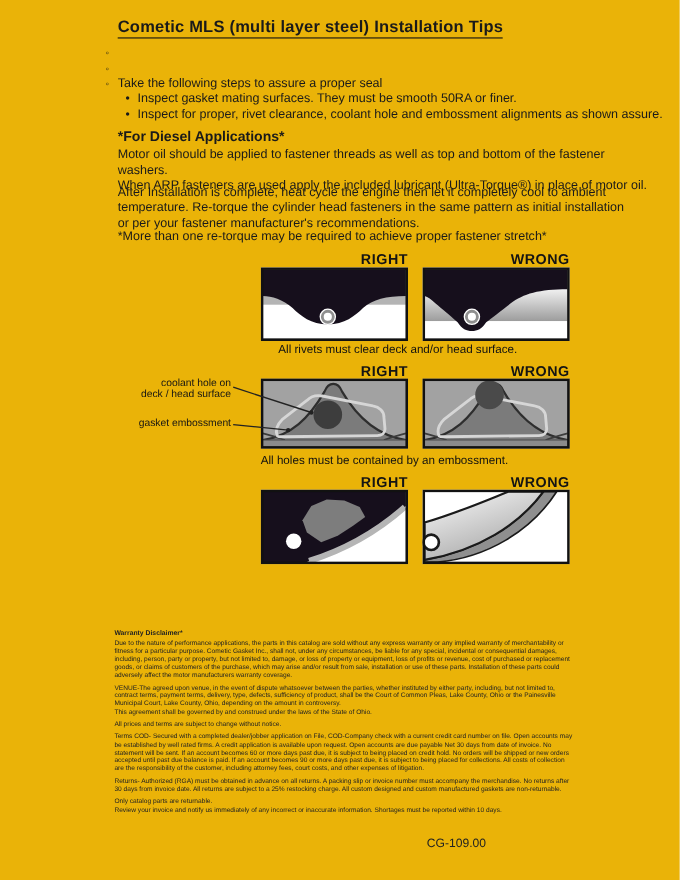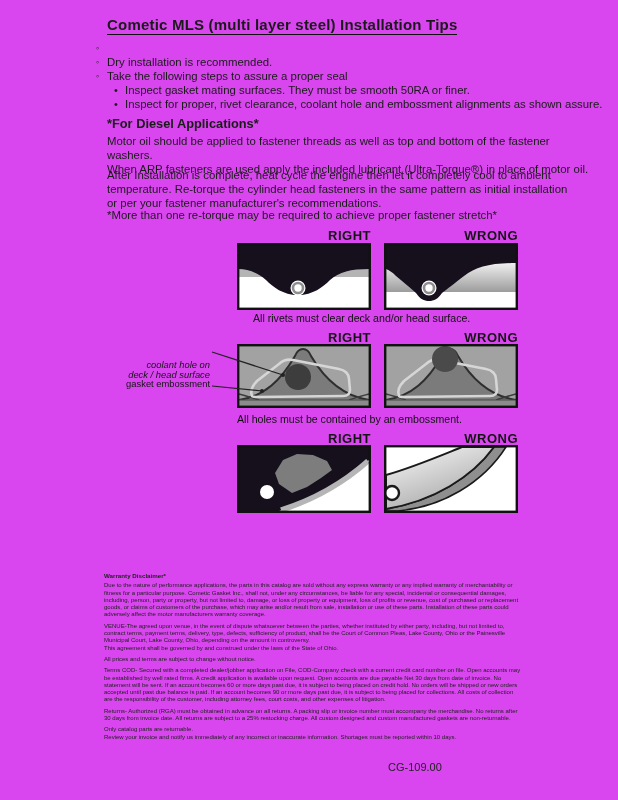--- a/index.html
+++ b/index.html
@@ -1,18 +1,18 @@
 <!DOCTYPE html>
 <html><head>
 <meta charset="utf-8">
 <style>
   * { box-sizing: border-box; margin: 0; padding: 0; }
   html,body { background:#ffffff; }
   body { font-family: "Liberation Sans", sans-serif; color:#1a1a1a; }
-  .page { position:relative; width:618px; height:800px; background:#d946ef; overflow:hidden; }
+  .page { position:relative; width:618px; height:800px; background:#eab308; overflow:hidden; }
   .abs { position:absolute; }
   .pre { white-space:pre-line; }
 
   .title { top:16px; left:107px; font-size:15px; font-weight:bold; letter-spacing:.2px; }
   .title span { display:inline-block; border-bottom:1.8px solid #111; padding-bottom:1px; }
 
   .bullets { top:41px; left:96px; font-size:11.4px; line-height:14px; }
   .bullet-row { display:flex; }
   .bullet-marker { width:11px; font-size:9px; line-height:14px; color:#1a1a1a; }
   .sub { padding-left:18px; }
@@ -43,21 +43,20 @@
   <div class="abs title">
     <span>Cometic MLS (multi layer steel) Installation Tips</span>
   </div>
 
   <div class="abs bullets">
     <div class="bullet-row">
       <span class="bullet-marker">◦</span>
     </div>
     <div class="bullet-row">
       <span class="bullet-marker">◦</span>
-      <span class="pre">Dry installation is recommended.</span>
     </div>
     <div class="bullet-row">
       <span class="bullet-marker">◦</span>
       <span class="pre">Take the following steps to assure a proper seal</span>
     </div>
     <div class="bullet-row sub">
       <span class="bullet-marker">•</span>
       <span class="pre">Inspect gasket mating surfaces.  They must be smooth 50RA or finer.</span>
     </div>
     <div class="bullet-row sub">
@@ -100,21 +99,21 @@
     <circle cx="45" cy="45" r="7.5" fill="#ffffff"></circle>
     <circle cx="45" cy="45" r="5" fill="none" stroke="#8f8f8f" stroke-width="2.6"></circle>
     <rect x="1.2" y="1.2" width="131.6" height="64.6" fill="none" stroke="#111111" stroke-width="2.4"></rect>
   </svg>
 
   <div class="abs caption" style="top:313px;margin-left:16px;">All rivets must clear deck and/or head surface.</div>
 
   <div class="abs rw-row" style="top:330px; left:237px;">RIGHT</div>
   <div class="abs rw-row" style="top:330px; left:384px;">WRONG</div>
 
-  <div class="abs fig2-label pre" style="top:360px;font-style:italic;">coolant hole on
+  <div class="abs fig2-label pre" style="top:343px;">coolant hole on
 deck / head surface</div>
   <div class="abs fig2-label" style="top:379px;">gasket embossment</div>
 
   <svg class="panel" style="top:344px; left:237px;" width="134" height="64" viewBox="0 0 134 64">
     <rect x="0" y="0" width="134" height="64" fill="#a2a2a2"></rect>
     <path d="M2,56 C28,52 44,36 58,12 C60,7 63,5 66,5 C69,5 72,7 74,12 C88,36 106,52 132,56 L132,62 L2,62 Z" fill="#7b7b7b" stroke="#2e2e2e" stroke-width="2"></path>
     <path d="M2,50 C10,52 16,54 22,56" fill="none" stroke="#3c3c3c" stroke-width="1.5"></path>
     <path d="M132,50 C124,52 118,54 112,56" fill="none" stroke="#3c3c3c" stroke-width="1.5"></path>
     <rect x="2" y="56" width="130" height="6" fill="#8b8b8b"></rect>
     <line x1="2" y1="56" x2="132" y2="56" stroke="#4a4a4a" stroke-width="1"></line>

